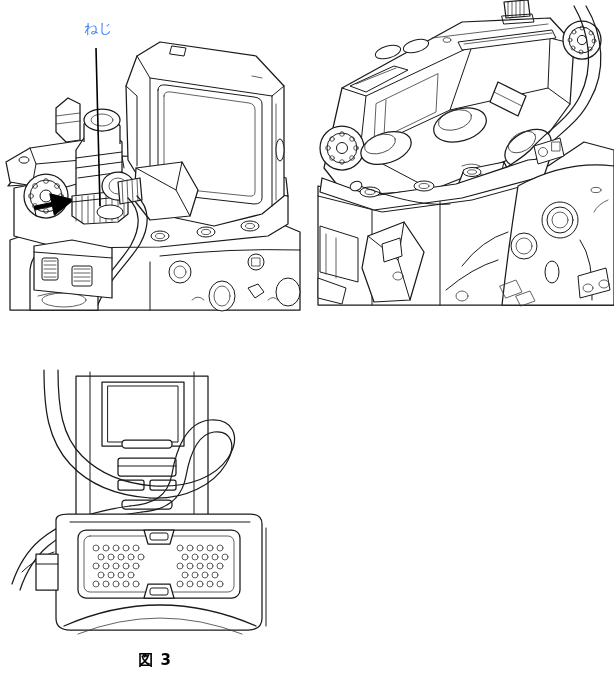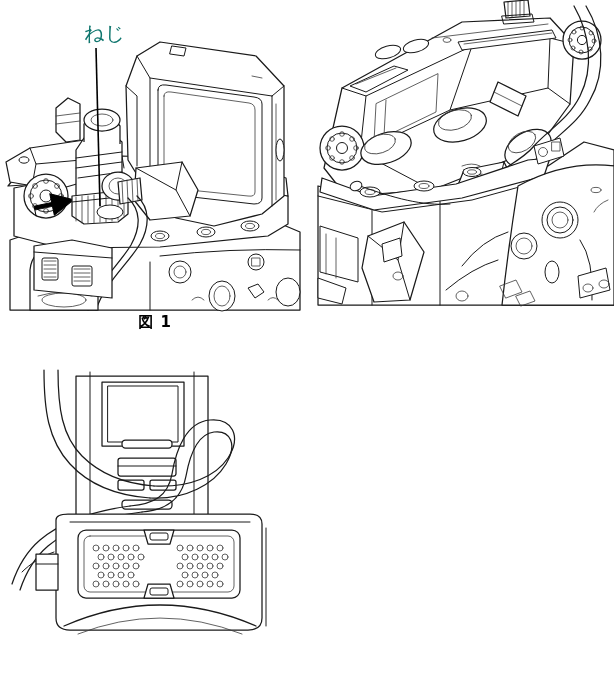--- a/index.html
+++ b/index.html
@@ -2,21 +2,21 @@
 <html><head>
 <meta charset="utf-8">
 <style>
   html,body{margin:0;padding:0;background:#ffffff;}
   body{width:614px;height:674px;position:relative;overflow:hidden;
        font-family:"DejaVu Sans","Liberation Sans",sans-serif;color:#000;}
   .sheet{position:absolute;inset:0;background:#fff;}
   .fig{position:absolute;}
   .caption{position:absolute;text-align:center;font-size:15px;font-weight:700;
            letter-spacing:1px;color:#000;white-space:nowrap;}
-  .calloutlabel{position:absolute;font-size:20px;font-weight:500;color:#0f766e;white-space:nowrap;}
+  .calloutlabel{position:absolute;font-size:14px;font-weight:500;color:#3b82f6;white-space:nowrap;}
   svg{display:block;overflow:visible;}
   .ln{fill:none;stroke:#1a1a1a;stroke-width:1.25;stroke-linejoin:round;stroke-linecap:round;}
   .ln2{fill:none;stroke:#1a1a1a;stroke-width:1.0;stroke-linejoin:round;stroke-linecap:round;}
   .lnT{fill:none;stroke:#3a3a3a;stroke-width:0.8;stroke-linejoin:round;stroke-linecap:round;}
   .fillw{fill:#ffffff;stroke:#1a1a1a;stroke-width:1.25;stroke-linejoin:round;}
   .fillw2{fill:#ffffff;stroke:#1a1a1a;stroke-width:1.0;stroke-linejoin:round;}
   .solid{fill:#000000;stroke:#000000;stroke-width:1;stroke-linejoin:round;}
   .leader{stroke:#000;stroke-width:1.6;fill:none;}
 </style>
 </head>
@@ -190,21 +190,20 @@
         <path class="lnT" d="M268 300 q5 -5 10 0"></path>
       </g>
     </svg>
   </div>
 
   <svg class="fig" style="left:0;top:0;width:307px;height:310px;pointer-events:none;">
     <path class="leader" d="M96 48 L100 206"></path>
   </svg>
   <div class="calloutlabel" style="left:84px;top:20px;">ねじ</div>
 
-  <div class="caption" style="left:105px;top:313px;width:100px;">図 1</div>
 
   <div class="fig" style="left:312px;top:0px;width:302px;height:305px;">
     <svg width="302" height="305" viewBox="0 0 302 305">
 
       <g>
         <path class="fillw" d="M12 168 L30 88 L150 22 L238 18 L262 44 L258 104
                                L226 148 L120 190 L34 196 Z"></path>
         <path class="ln2" d="M30 88 L54 96 L160 46 L238 38 L262 44"></path>
         <path class="ln2" d="M54 96 L48 152 L120 190"></path>
         <path class="ln2" d="M48 152 L138 110 L236 88 L258 104"></path>
@@ -483,14 +482,15 @@
 
       <g>
         <path class="fillw" d="M18 196 L40 196 L40 232 L18 232 Z"></path>
         <path class="ln2" d="M18 206 L40 206"></path>
       </g>
 
       <path class="ln2" d="M248 170 L248 268"></path>
     </svg>
   </div>
 
+  <div class="caption" style="left:105px;top:651px;width:100px;">図 3</div>
 
 </div>
 
 </body></html>

